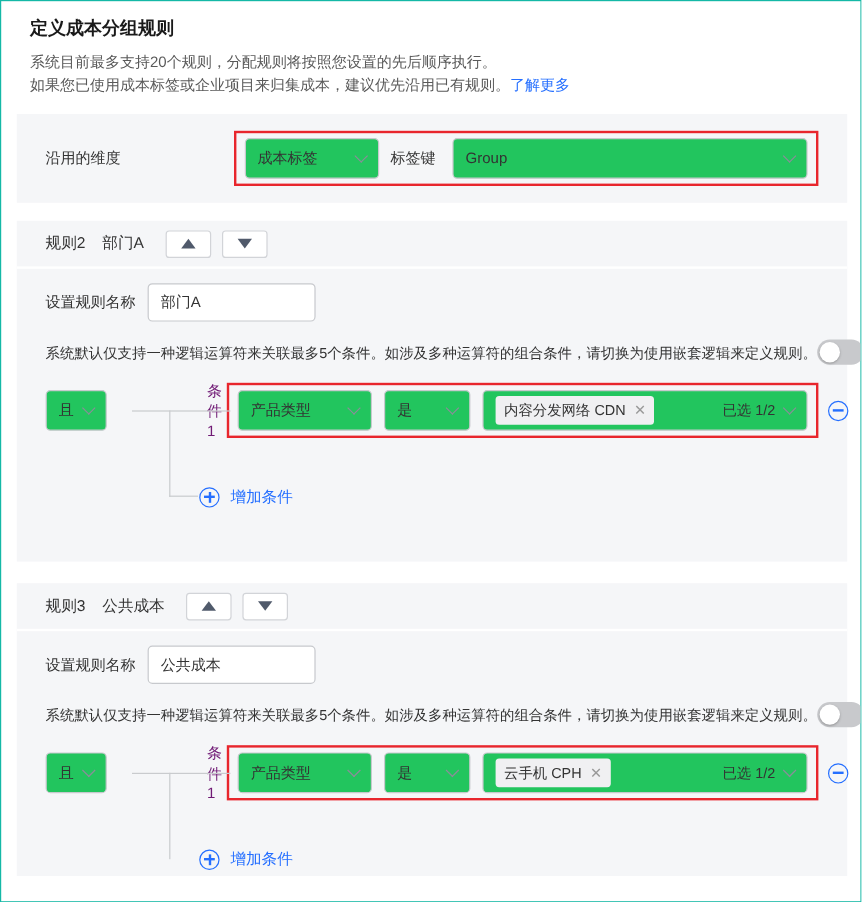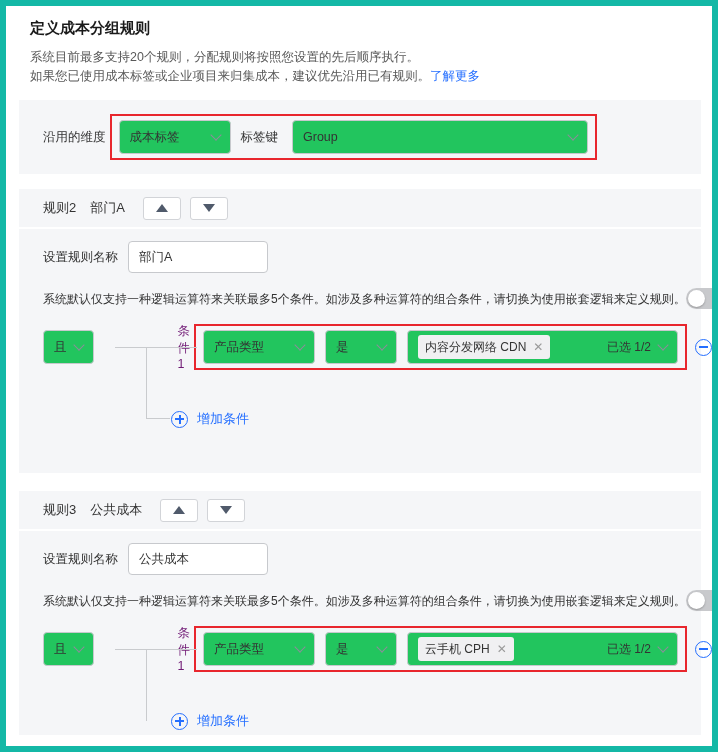--- a/index.html
+++ b/index.html
@@ -1,20 +1,20 @@
 <!DOCTYPE html>
 <html><head>
 <meta charset="utf-8">
 <style>
   * { box-sizing: border-box; margin: 0; padding: 0; }
   html,body { background:#fff; }
   body { font-family: "Liberation Sans", "DejaVu Sans", sans-serif; }
   .screen {
     position: relative; width: 718px; height: 752px;
-    background: #fff; border: 6px solid #14b8a6; overflow: hidden;
+    background: #fff; border: 1px solid #14b8a6; overflow: hidden;
   }
   
   .header-sec { padding: 13px 24px 0 24px; }
   .page-title { font-size: 15px; font-weight: bold; color: #1a1a1a; margin-bottom: 10px; }
   .desc { font-size: 12.5px; color: #595959; line-height: 19px; }
   .link { color: #256FFF; text-decoration: none; cursor: pointer; }
   
   .card { background: #f5f6f8; margin: 0 11px 0 13px; }
   .card1 { margin-top: 14px; }
   .card2 { margin-top: 15px; }
@@ -49,21 +49,21 @@
   .circle-icon { position: relative; flex: none; display: inline-block; width: 17px; height: 17px;
     border: 1.5px solid #256FFF; border-radius: 50%; cursor: pointer; }
   .circle-icon::before { content: ""; position: absolute; left: 3px; right: 3px; top: 50%; height: 2px; margin-top: -1px; background: #256FFF; }
   .circle-icon.plus::after { content: ""; position: absolute; top: 3px; bottom: 3px; left: 50%; width: 2px; margin-left: -1px; background: #256FFF; }
   
   .chip { display: inline-flex; align-items: center; background: #f0f0f2; border-radius: 3px; height: 24px;
     padding: 0 7px; font-size: 12px; color: #333; white-space: nowrap; }
   .chip .x { color: #999; margin-left: 7px; font-size: 12px; font-style: normal; cursor: pointer; }
   .sel-count { font-size: 12px; color: #333; white-space: nowrap; margin-left: auto; }
   
-  .card-body { padding: 12px 24px 44px 24px; }
+  .card-body { padding: 12px 24px 44px 24px; justify-content: space-between; }
   .card1 .card-body { padding: 14px 24px 14px 24px; display: flex; align-items: center; }
   .card1 .field-label { margin-right: 4px; }
   .card3 .card-body { padding-bottom: 4px; }
   .name-row { display: flex; align-items: center; }
   .name-row .field-label { margin-right: 10px; }
   .note-row { display: flex; align-items: center; margin-top: 15px; }
   .note-row .note-text { font-size: 12px; color: #333; flex: 1; line-height: 16px; white-space: nowrap; }
   
   .cond-area { position: relative; margin-top: 14px; }
   .cond-row { display: flex; align-items: center; }

